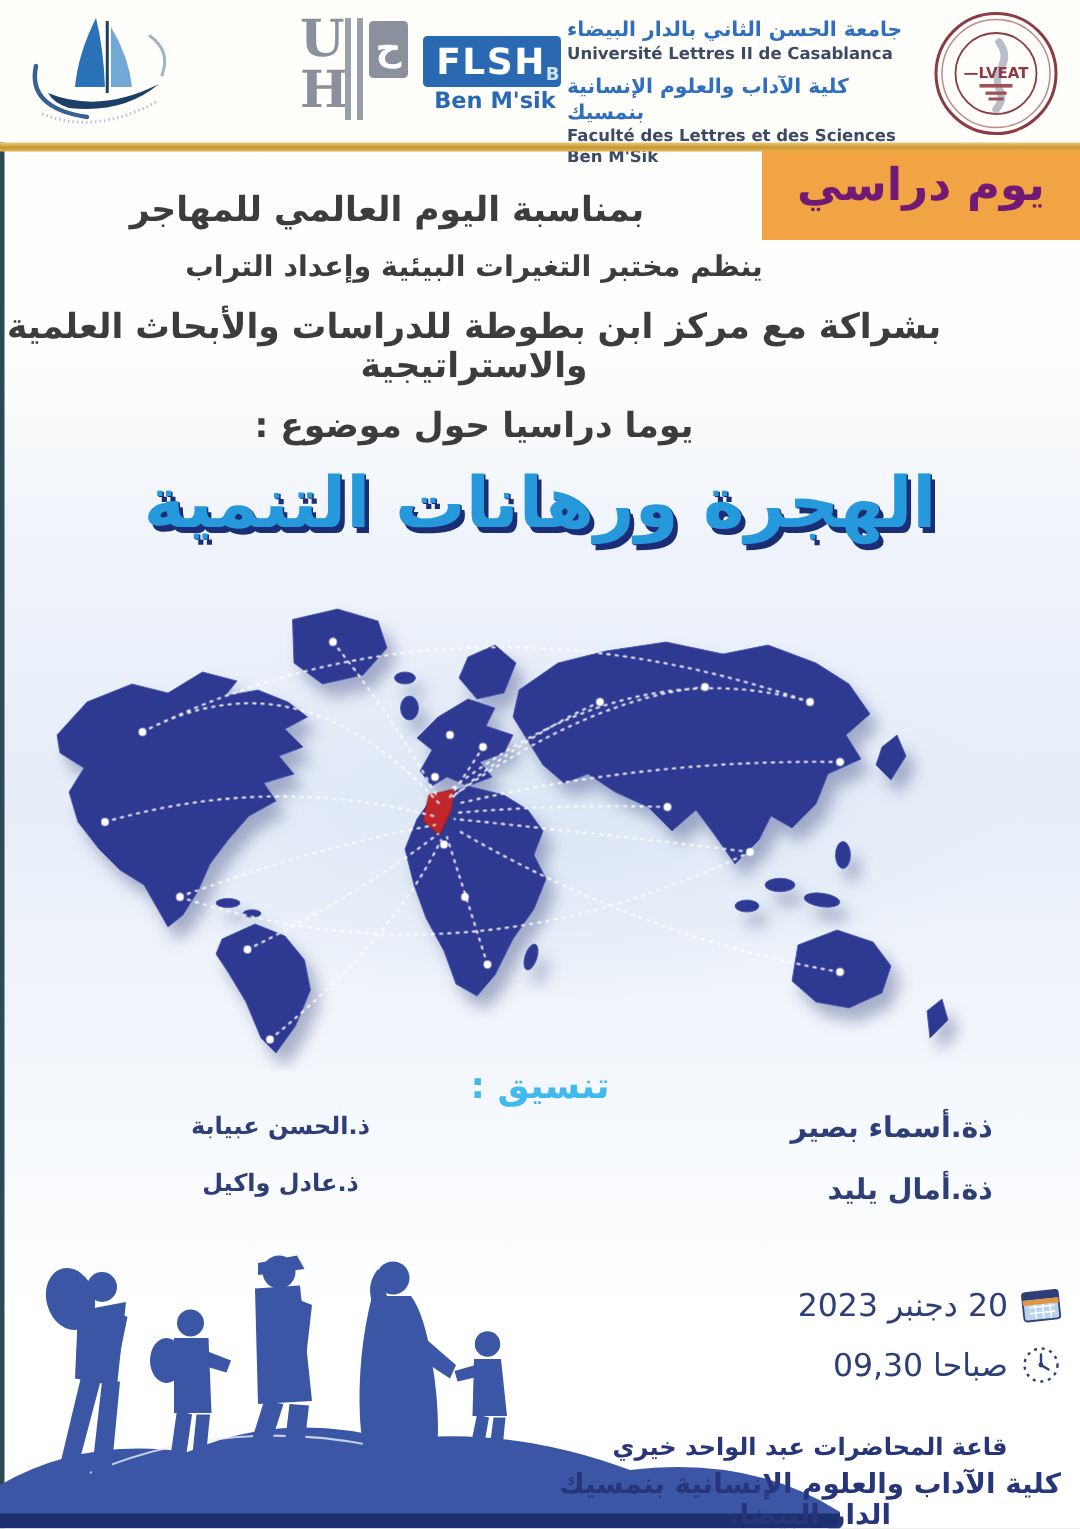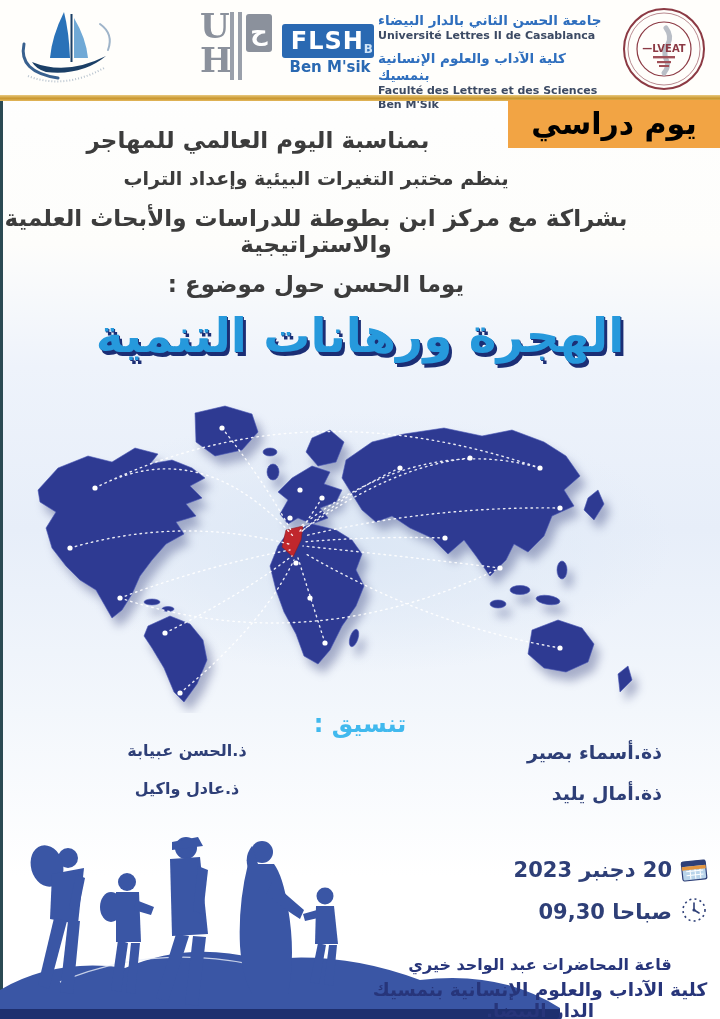--- a/index.html
+++ b/index.html
@@ -26,22 +26,22 @@
     color:#ffffff;font-weight:bold;font-size:24px;line-height:34px;text-align:right;letter-spacing:1px;}
   .flsh-sub{font-size:12px;vertical-align:-4px;color:#cfe4f8;}
   .benmsik{position:absolute;left:284px;top:58px;width:92px;color:#2a69b2;font-weight:bold;font-size:15px;text-align:center;}
   .inst-text{position:absolute;left:378px;top:12px;width:232px;text-align:left;}
   .inst-ar{color:#2f6fbe;font-weight:bold;font-size:13.5px;line-height:17px;}
   .inst-fr{color:#3c4a63;font-weight:bold;font-size:11px;line-height:14px;}
   .inst-gap{height:7px;}
   .logo-lveat{position:absolute;left:620px;top:6px;width:88px;height:86px;}
 
   
-  .banner{position:absolute;left:508px;top:100px;width:212px;height:48px;background:#f2a444;
-    color:#000000;font-weight:bold;font-size:30px;line-height:48px;text-align:center;}
+  .banner{position:absolute;left:508px;top:100px;width:212px;height:60px;background:#f2a444;
+    color:#701a75;font-weight:bold;font-size:30px;line-height:48px;text-align:center;}
 
   
   .intro{position:absolute;top:127px;left:0;width:632px;text-align:center;color:#3c3c3c;font-weight:bold;}
   .intro-l1{font-size:23px;transform:translateX(-58px);}
   .intro-l2{font-size:19px;margin-top:14px;}
   .intro-l3{font-size:23px;margin-top:16px;}
   .intro-l4{font-size:23px;margin-top:14px;}
 
   
   .main-title{position:absolute;top:308px;left:0;width:720px;text-align:center;
@@ -55,22 +55,22 @@
 
   
   .coord-head{position:absolute;top:710px;left:0;width:720px;text-align:center;
     color:#41b9ee;font-weight:bold;font-size:24px;}
   .names-right{position:absolute;top:741px;right:58px;text-align:right;color:#2e3f77;font-weight:bold;font-size:19px;}
   .names-left{position:absolute;top:741px;left:72px;width:230px;text-align:center;color:#2e3f77;font-weight:bold;font-size:16px;}
   .name-row{margin-bottom:19px;}
 
   
   .family{position:absolute;left:0;top:812px;width:560px;height:207px;}
-  .when{position:absolute;right:12px;display:flex;align-items:flex-end;justify-content:flex-end;gap:8px;
-    color:#2e3f77;font-weight:bold;font-size:21px;}
+  .when{position:absolute;right:12px;display:flex;align-items:center;justify-content:flex-end;gap:8px;
+    color:#2e3f77;font-weight:normal;font-size:21px;}
   .when.date-row{top:858px;}
   .when.time-row{top:896px;}
   .venue{position:absolute;top:955px;right:10px;width:340px;text-align:center;color:#27357a;font-weight:bold;}
   .venue-l1{font-size:16px;}
   .venue-l2{font-size:18.5px;margin-top:5px;}
 </style>
 </head>
 <body>
 
 <div class="poster">
@@ -118,21 +118,21 @@
     </svg>
   </div>
   <div class="gold-line"></div>
 
   <div class="banner" dir="rtl">يوم دراسي</div>
 
   <div class="intro">
     <div class="intro-l1" dir="rtl">بمناسبة اليوم العالمي للمهاجر</div>
     <div class="intro-l2" dir="rtl">ينظم مختبر التغيرات البيئية وإعداد التراب</div>
     <div class="intro-l3" dir="rtl">بشراكة مع مركز ابن بطوطة للدراسات والأبحاث العلمية والاستراتيجية</div>
-    <div class="intro-l4" dir="rtl">يوما الحسن حول موضوع :</div>
+    <div class="intro-l4" dir="rtl">يوما دراسيا حول موضوع :</div>
   </div>
 
   <div class="main-title" dir="rtl">الهجرة ورهانات التنمية</div>
 
   <div class="map-wrap">
     <svg width="720" height="315" viewBox="0 0 720 315">
       <g class="continents" fill="#2e3a92" stroke="#4a58b4" stroke-width="0.6">
 
         <path d="M195,15 L225,8 L252,16 L258,34 L242,52 L215,58 L196,44 Z"></path>
         <ellipse cx="270" cy="54" rx="7" ry="4"></ellipse>

